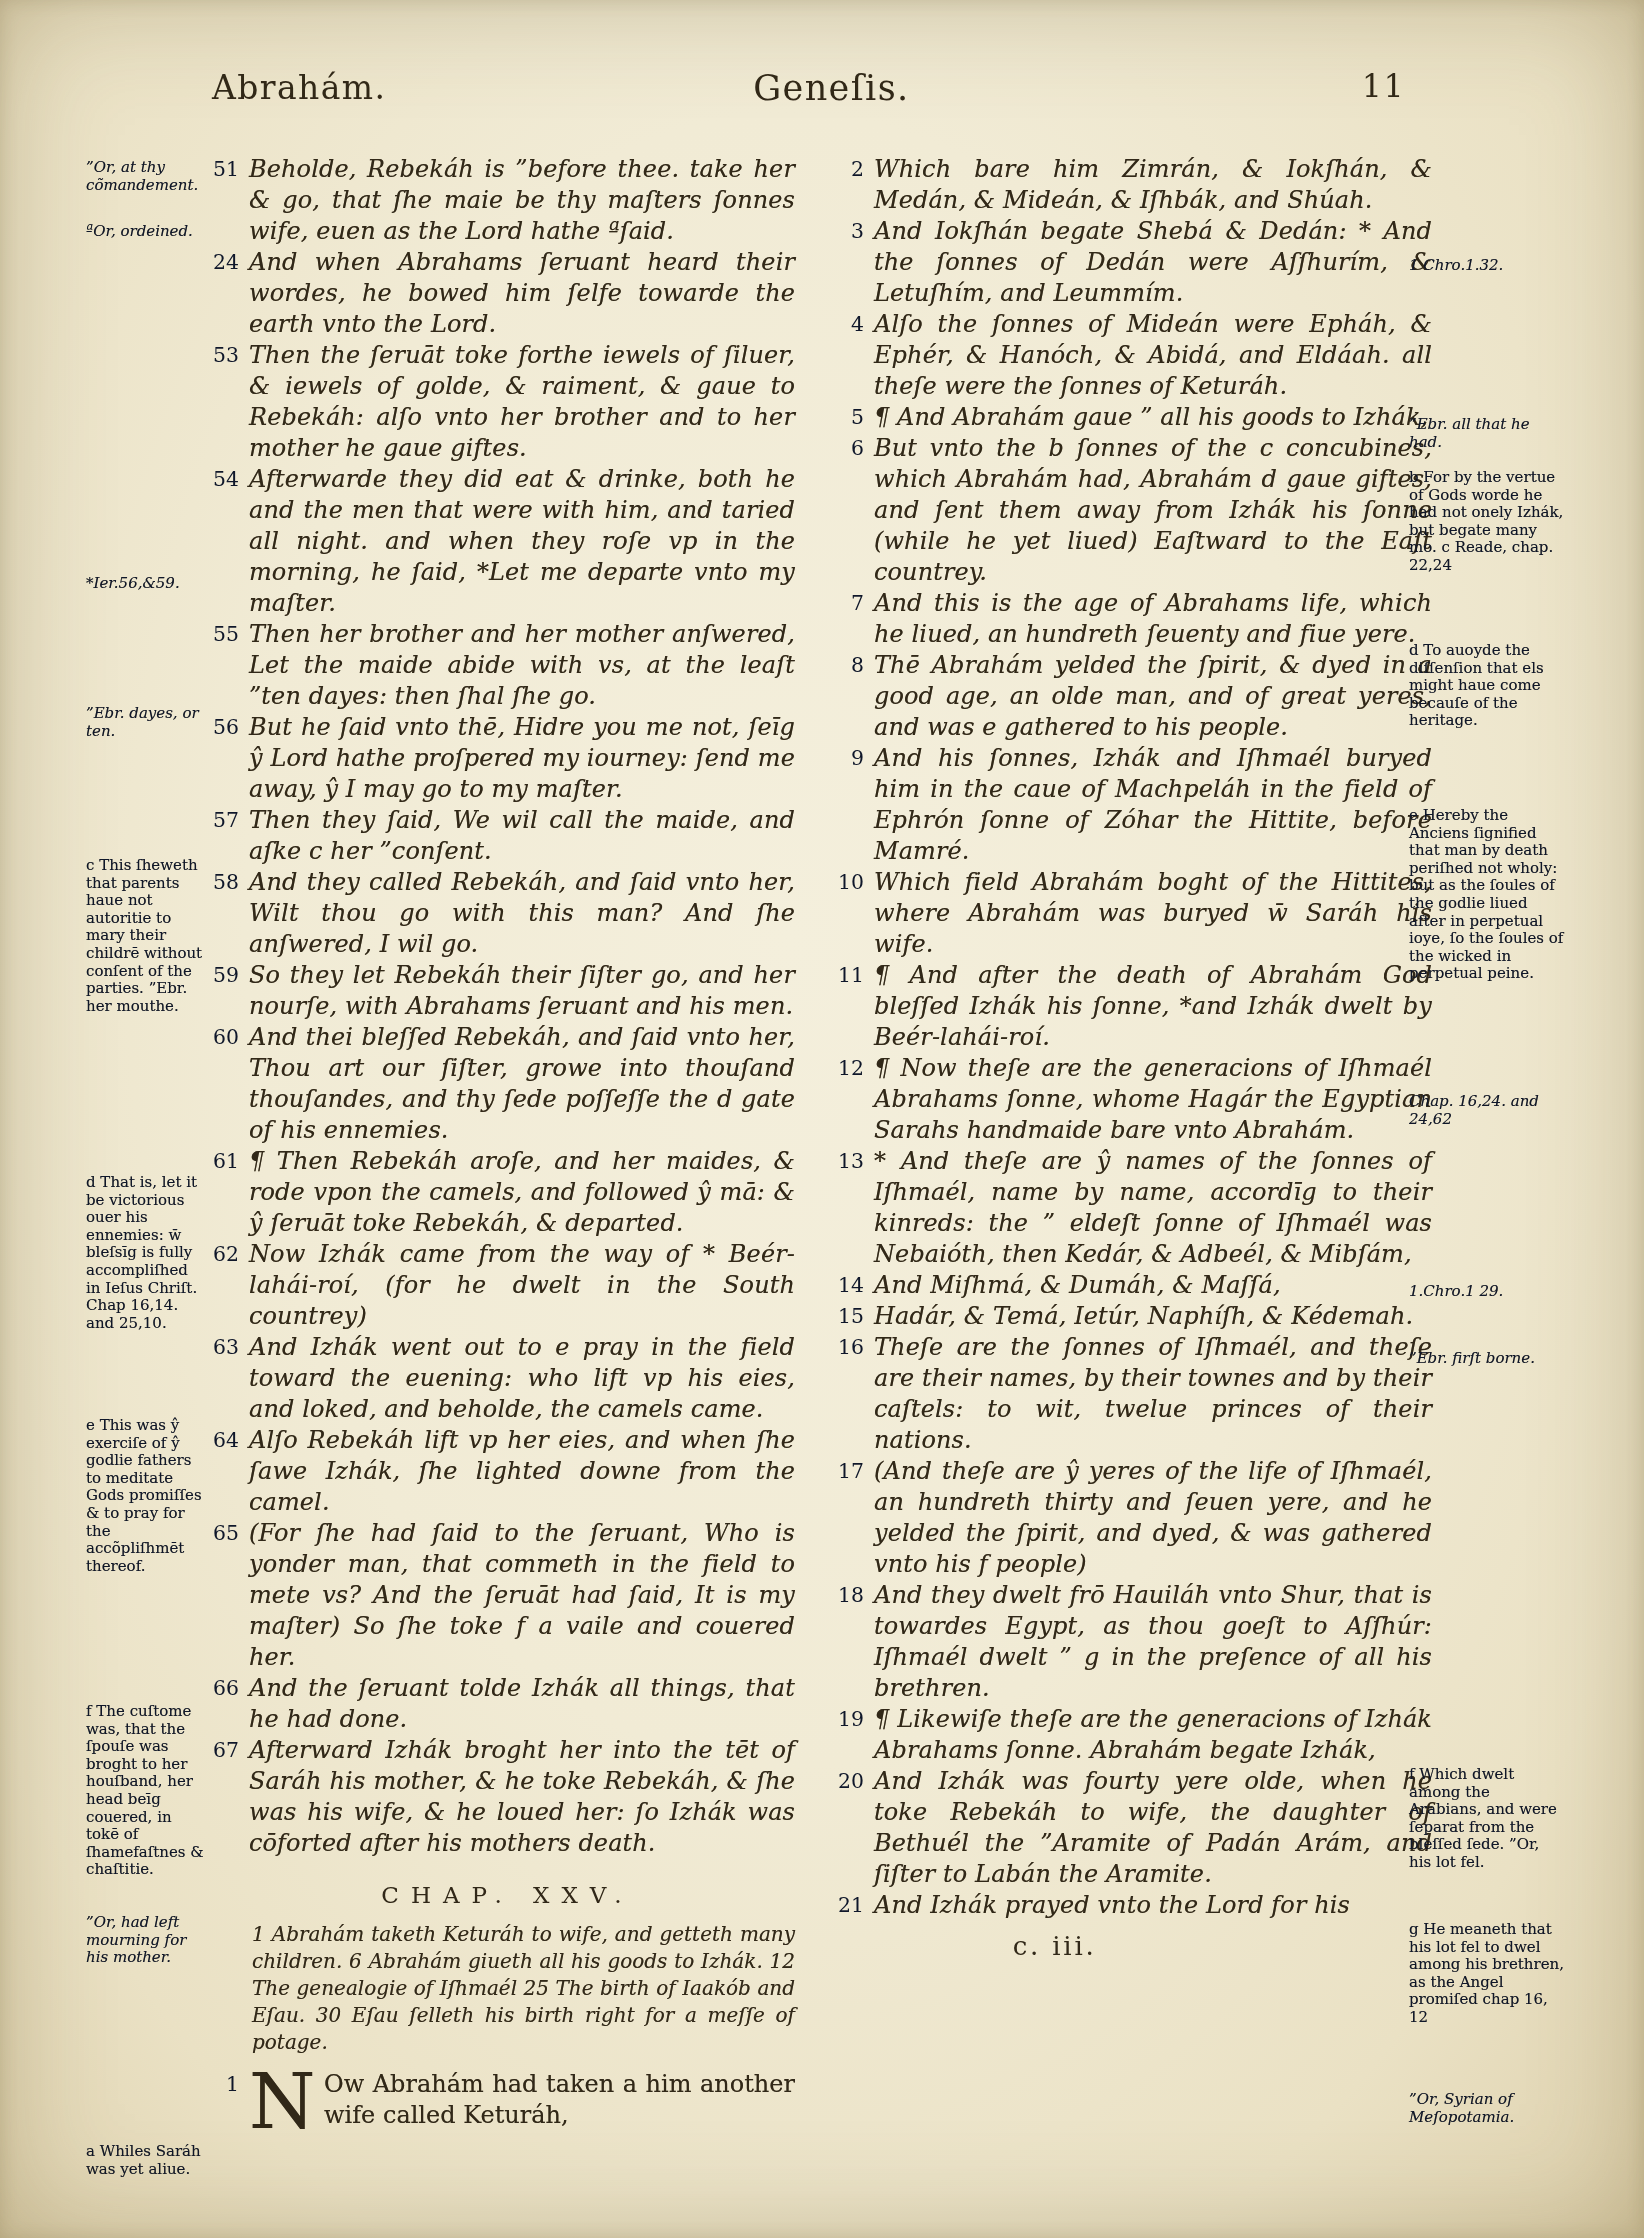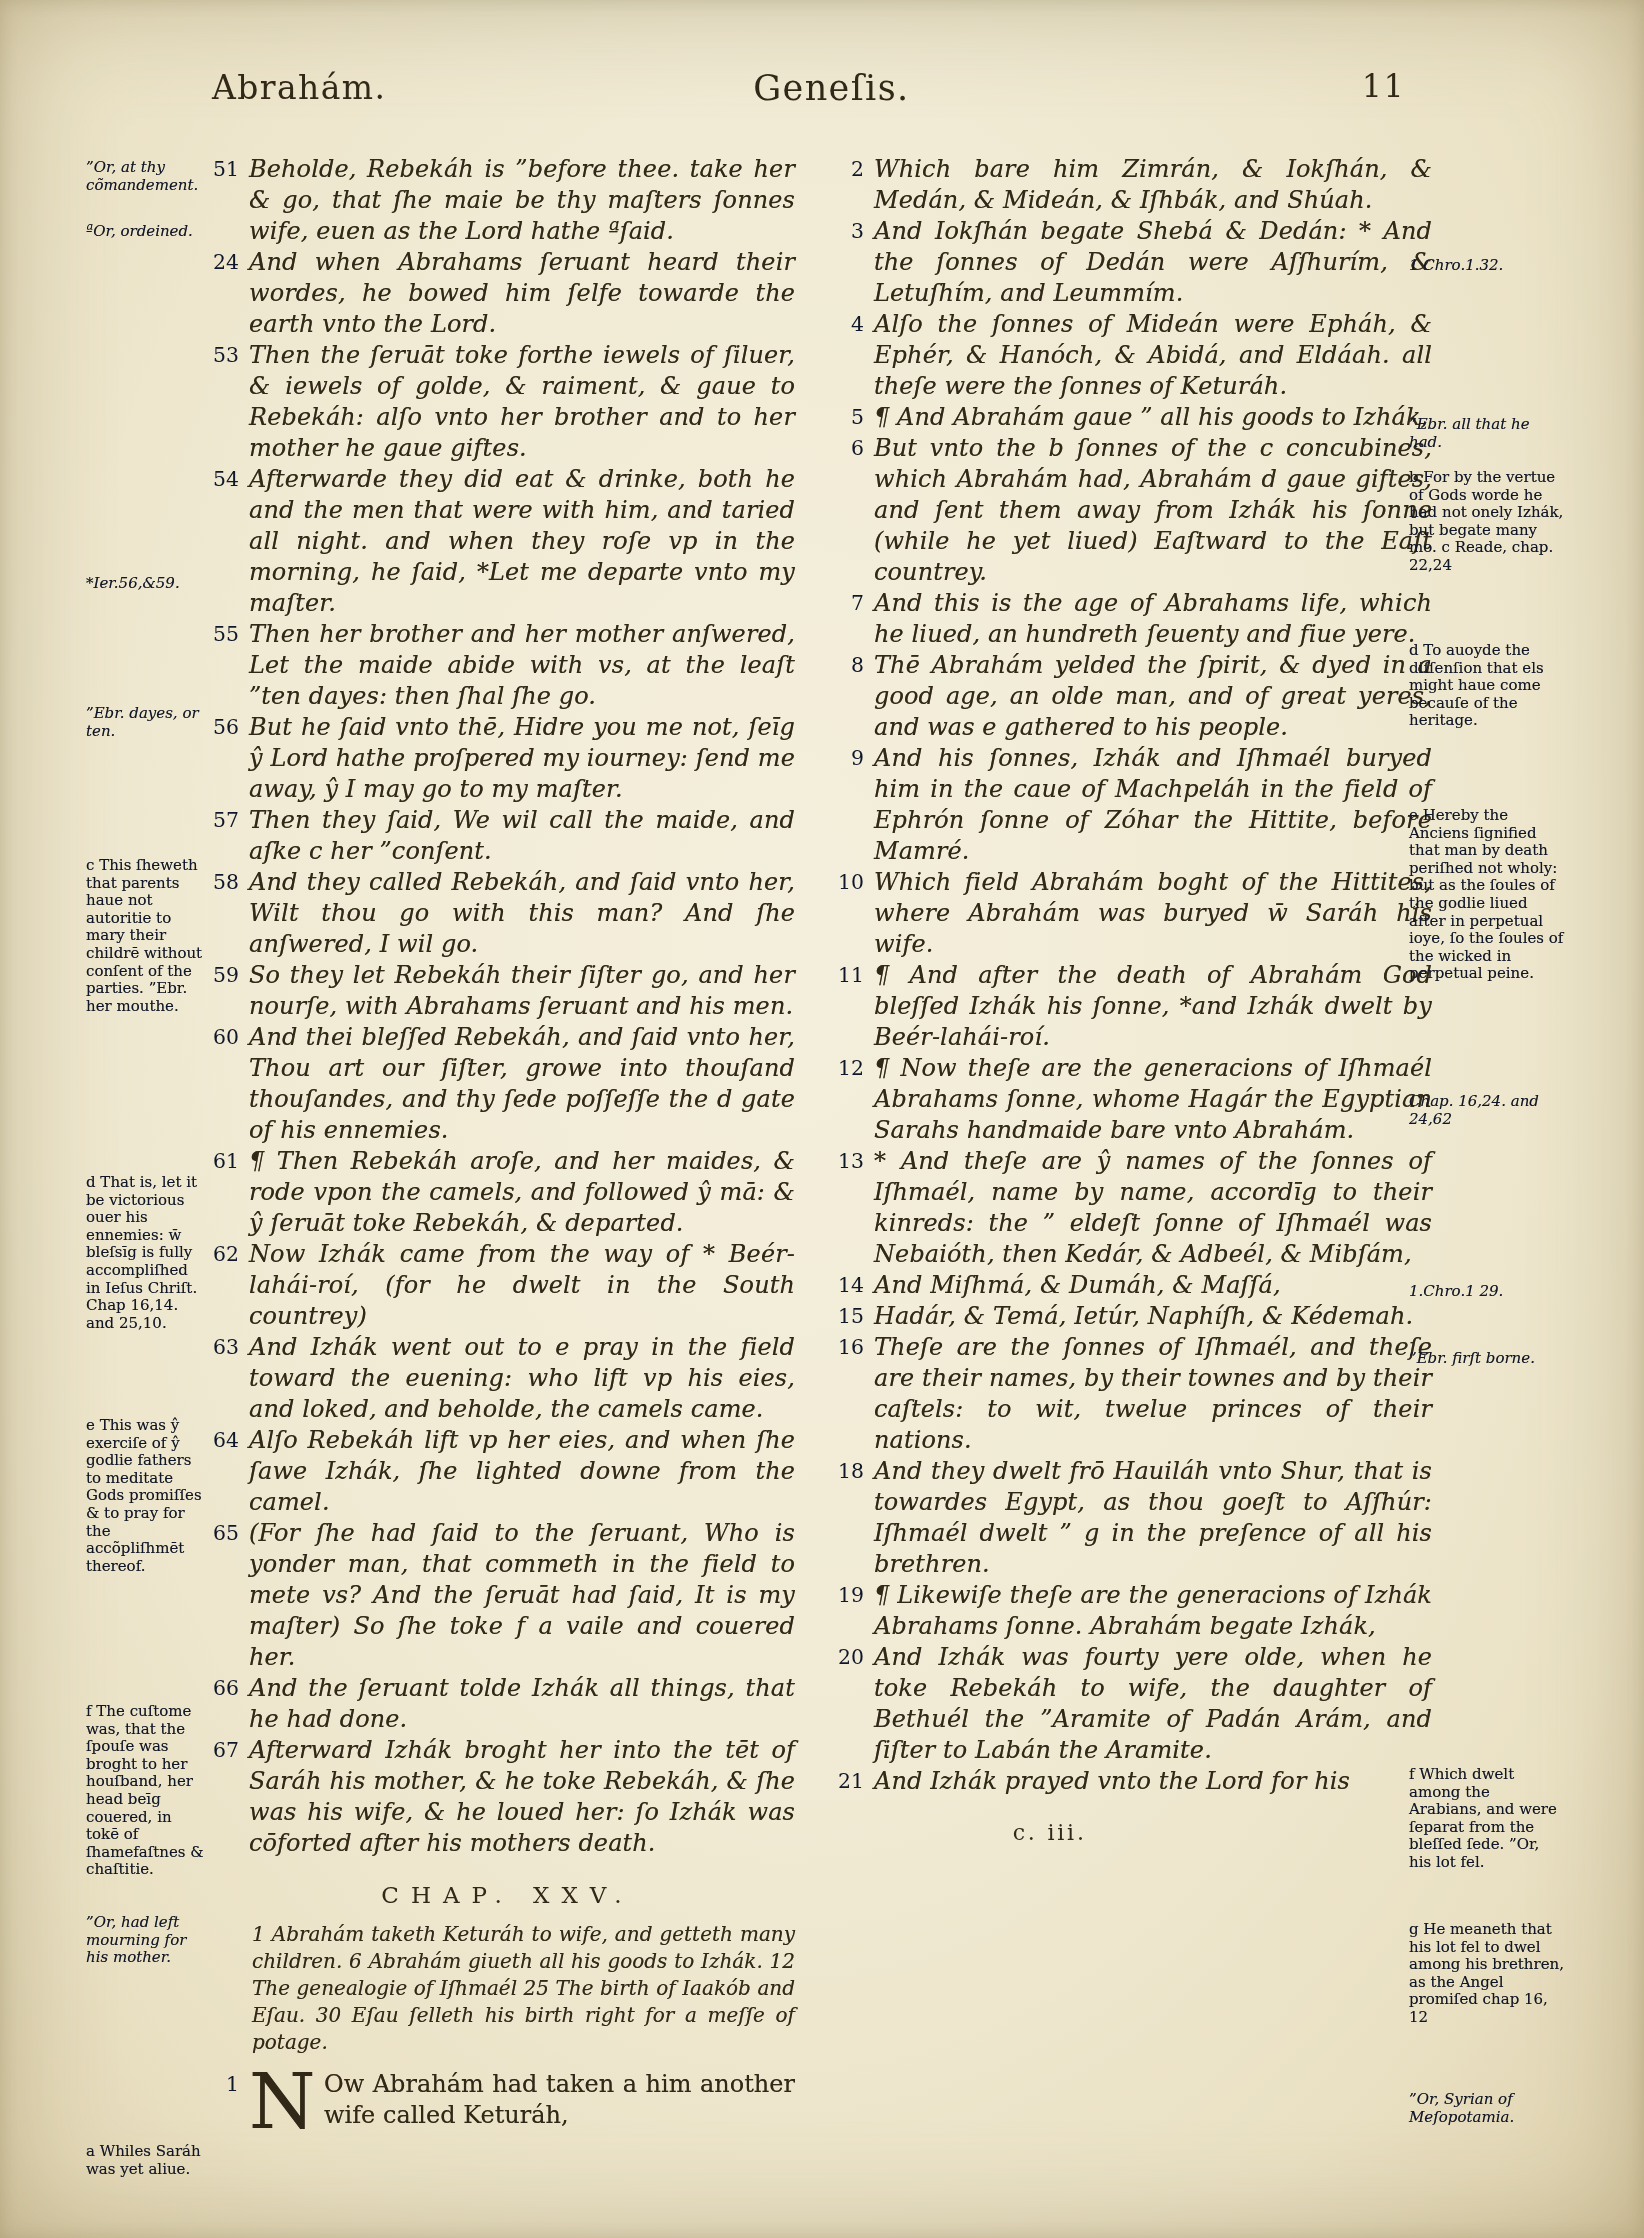--- a/index.html
+++ b/index.html
@@ -31,21 +31,21 @@
         font-size:20.4px;line-height:31px;color:#0f172a;}
   .vtext{flex:1;text-align:justify;letter-spacing:0.1px;
          text-shadow:0 0 0.4px rgba(45,34,12,.55);font-style:italic;}
   .chap{margin:21px 0 10px;text-align:center;font-weight:normal;
         font-size:23px;letter-spacing:12px;text-indent:12px;}
   .summary{font-style:italic;font-size:20px;line-height:27px;text-align:justify;
            margin:0 0 12.7px 44px;text-shadow:0 0 0.4px rgba(45,34,12,.5);}
   .opening{display:flex;align-items:flex-start;}
   .opening .obody{flex:1;text-align:justify;text-shadow:0 0 0.4px rgba(45,34,12,.55);}
   .dropcap{float:left;font-size:76px;line-height:61px;padding:2.8px 8.5px 0 0;}
-  .signature{margin-top:20px;padding-left:30%;font-size:22px;letter-spacing:2.8px;}
+  .signature{margin-top:10px;padding-left:30%;font-size:26px;letter-spacing:2.8px;}
 
   
   .notes{position:absolute;top:0;bottom:0;font-size:15px;line-height:17.6px;color:#0f172a;}
   .notes-left{left:86px;width:120px;}
   .notes-right{left:1384px;width:155px;margin-left:25px;}
   .note{position:absolute;left:0;right:0;text-align:left;
         text-shadow:0 0 0.3px rgba(45,34,12,.5);}
   .note.it{font-style:italic;}
 </style>
 </head>
@@ -244,20 +244,24 @@
         <div class="verse">
           <span class="vnum">15</span>
           <span class="vtext">Hadár, &amp; Temá, Ietúr, Naphíſh, &amp; Kédemah.</span>
         </div>
 
         <div class="verse">
           <span class="vnum">16</span>
           <span class="vtext">Theſe are the ſonnes of Iſhmaél, and theſe are their names, by their townes and by their caſtels: to wit, twelue princes of their nations.</span>
         </div>
 
+        <div class="verse">
+          <span class="vnum">17</span>
+          <span class="vtext">(And theſe are ŷ yeres of the life of Iſhmaél, an hundreth thirty and ſeuen yere, and he yelded the ſpirit, and dyed, &amp; was gathered vnto his f people)</span>
+        </div>
 
         <div class="verse">
           <span class="vnum">18</span>
           <span class="vtext">And they dwelt frō Hauiláh vnto Shur, that is towardes Egypt, as thou goeſt to Aſſhúr: Iſhmaél dwelt ” g in the preſence of all his brethren.</span>
         </div>
 
         <div class="verse">
           <span class="vnum">19</span>
           <span class="vtext">¶ Likewiſe theſe are the generacions of Izhák Abrahams ſonne. Abrahám begate Izhák,</span>
         </div>

